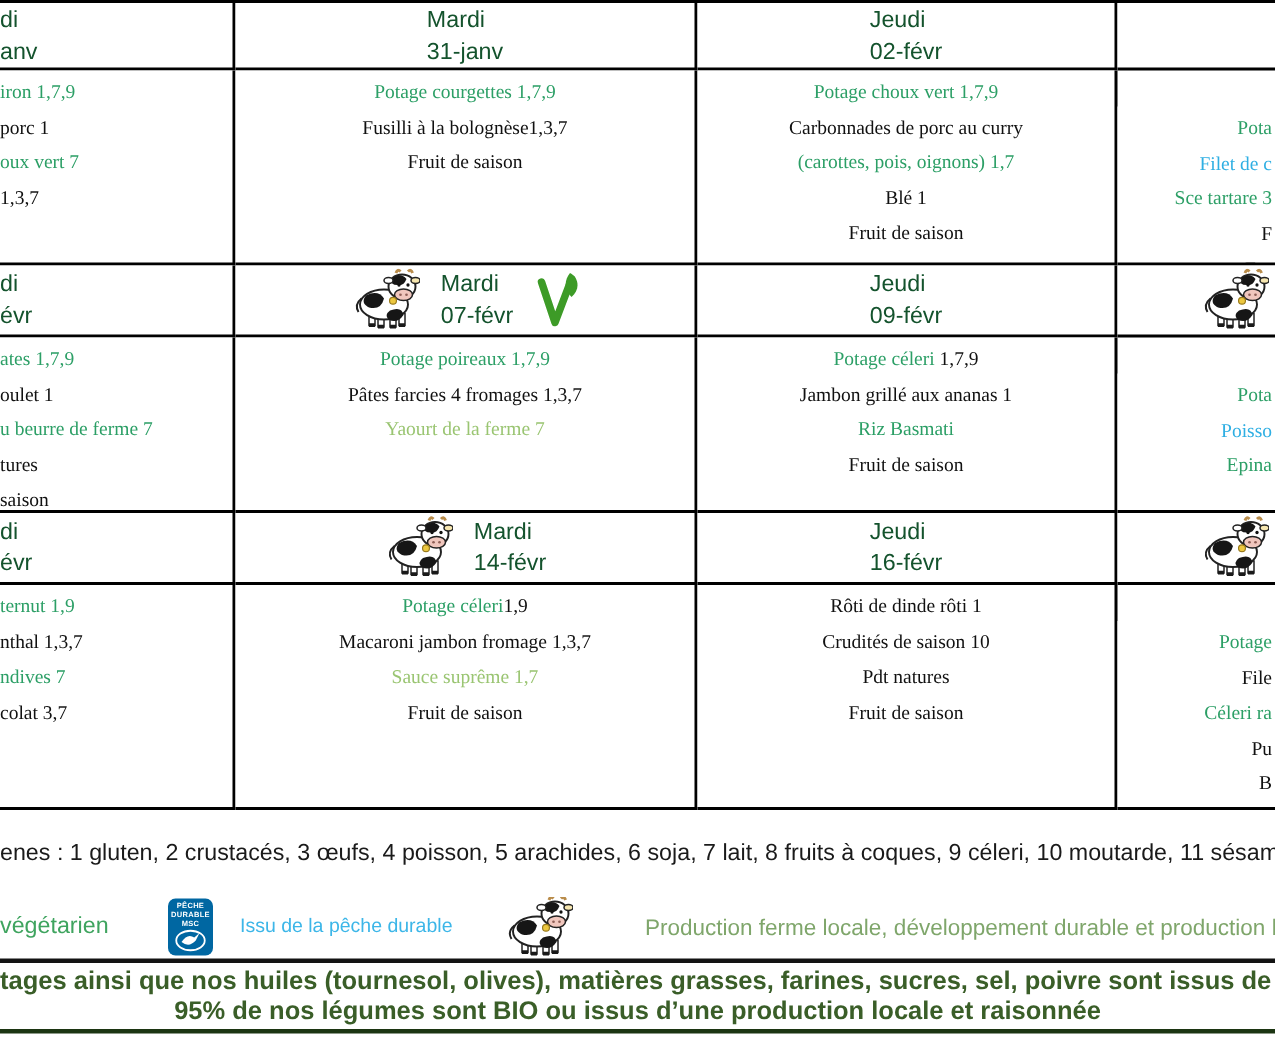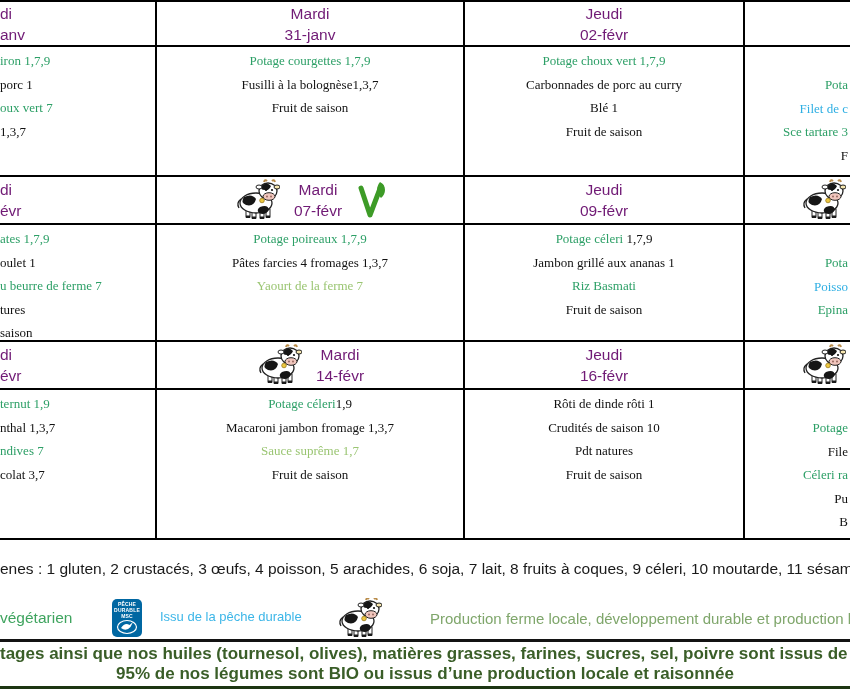--- a/index.html
+++ b/index.html
@@ -12,23 +12,23 @@
     position:absolute;top:0;left:0;width:850px;
     border-top:2px solid #000;
     display:grid;
     grid-template-columns:157px 308px 280px 105px;
     grid-template-rows:45px 130px 48px 117px 48px 150px;
   }
   .cell{box-sizing:border-box;border-bottom:2px solid #000;overflow:hidden;background:#fff;}
   .cell.cr{border-right:2px solid #000;}
   .header-cell{
     display:flex;align-items:center;justify-content:center;gap:14px;
-    font-size:15.5px;color:#701a75;
-  }
-  .header-cell .daydate{text-align:center;line-height:21px;}
+    font-size:15.5px;color:#14532d;
+  }
+  .header-cell .daydate{text-align:left;line-height:21px;}
   .header-cell.c0{justify-content:flex-start;}
   .header-cell.c0 .daydate{text-align:left;}
   .header-cell.c3{justify-content:flex-end;padding-right:4px;}
   .menu-cell{
     font-family:"Liberation Serif",serif;font-size:13px;color:#111;
     text-align:center;padding-top:2px;
   }
   .menu-line{line-height:23.5px;min-height:23.5px;white-space:nowrap;}
   .menu-cell.c0{text-align:left;}
   .menu-cell.c3{text-align:right;padding-right:2px;margin-top:24px;}
@@ -94,20 +94,21 @@
       <div class="menu-line"><span class="c-k">1,3,7</span></div>
     </div>
     <div class="cell c1 cr menu-cell">
       <div class="menu-line"><span class="c-g">Potage courgettes 1,7,9</span></div>
       <div class="menu-line"><span class="c-k">Fusilli à la bolognèse1,3,7</span></div>
       <div class="menu-line"><span class="c-k">Fruit de saison</span></div>
     </div>
     <div class="cell c2 cr menu-cell">
       <div class="menu-line"><span class="c-g">Potage choux vert 1,7,9</span></div>
       <div class="menu-line"><span class="c-k">Carbonnades de porc au curry</span></div>
+      <div class="menu-line"><span class="c-g">(carottes, pois, oignons) 1,7</span></div>
       <div class="menu-line"><span class="c-k">Blé 1</span></div>
       <div class="menu-line"><span class="c-k">Fruit de saison</span></div>
     </div>
     <div class="cell c3 menu-cell">
       <div class="menu-line"><span class="c-g">Pota</span></div>
       <div class="menu-line"><span class="c-b">Filet de c</span></div>
       <div class="menu-line"><span class="c-g">Sce tartare 3</span></div>
       <div class="menu-line"><span class="c-k">F</span></div>
       <div class="menu-line"><span class="c-k">Fro</span></div>
     </div>

